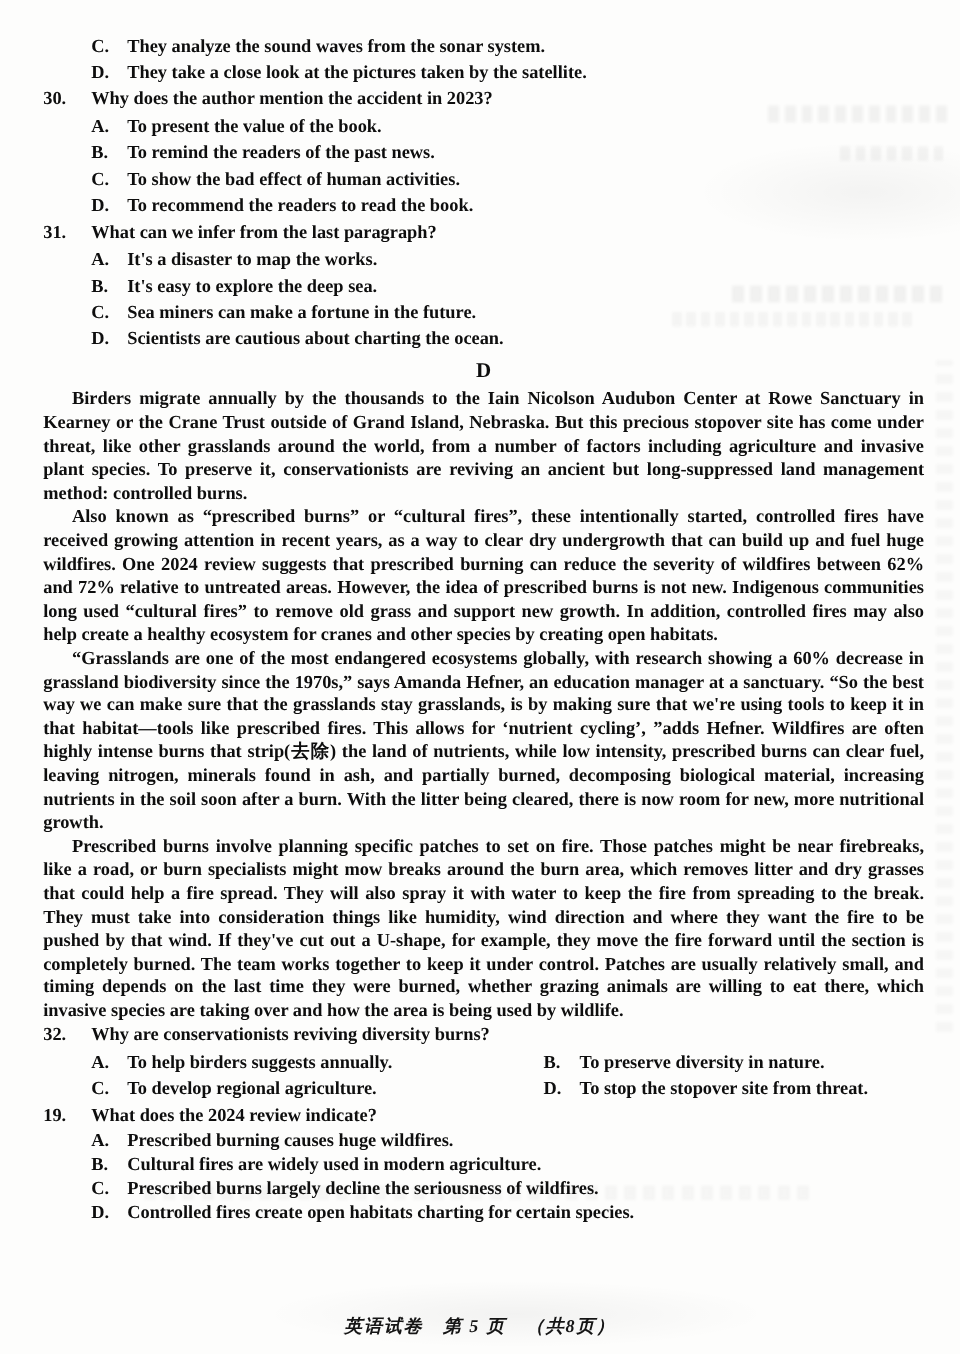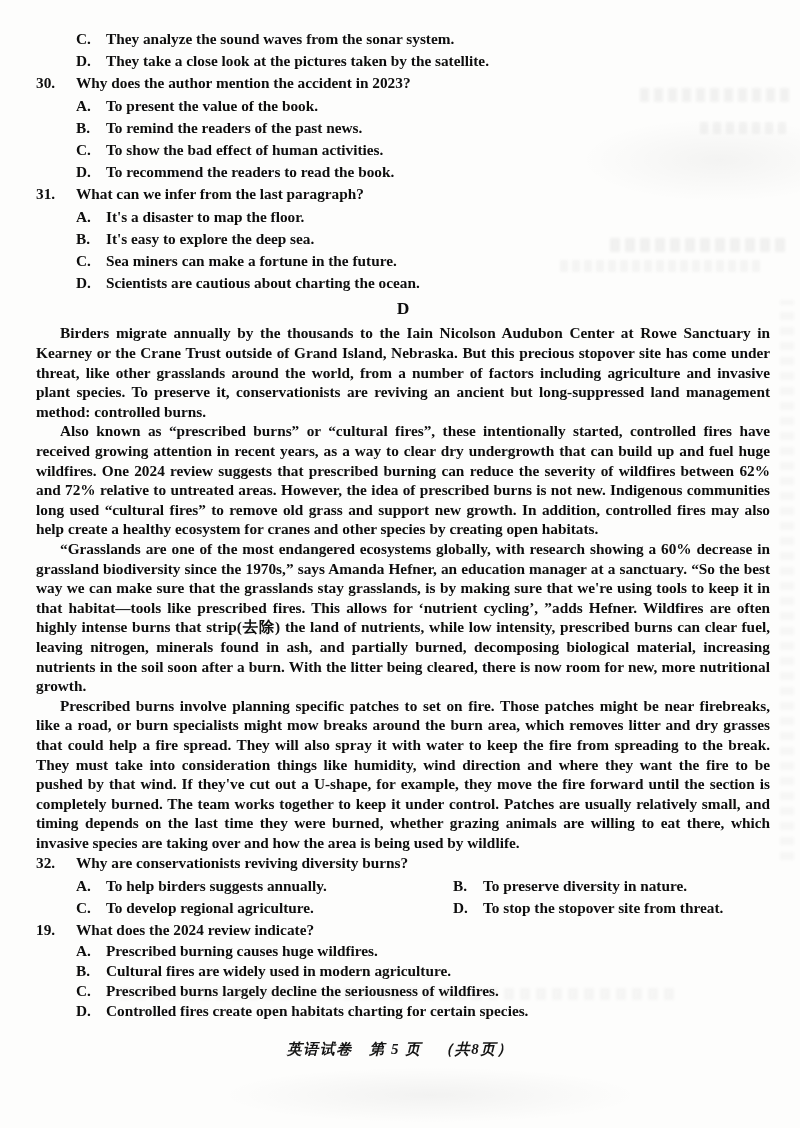--- a/index.html
+++ b/index.html
@@ -23,21 +23,21 @@
   .opt-label{flex:none;width:30px;}
   .opt-text{flex:1;}
   .opt-grid{display:grid;grid-template-columns:377px 1fr;padding-left:40px;line-height:22.2px;}
   .opt-cell{display:flex;}
   .section-title{text-align:center;font-size:17.5px;font-weight:700;line-height:26px;margin:1px 0 2px;}
   .para{
     text-align:justify;text-justify:inter-word;
     line-height:19.6px;text-indent:24px;margin:0;
   }
   .footer{
-    position:absolute;left:0;top:1040px;width:100%;
+    position:absolute;left:0;top:1096px;width:100%;
     text-align:center;font-size:15px;letter-spacing:1.5px;
     font-style:italic;color:#151515;font-weight:600;
   }
   
   .smudge{position:absolute;pointer-events:none;filter:blur(1.5px);opacity:.6;}
   .s1{left:640px;top:88px;width:150px;height:14px;
       background:repeating-linear-gradient(90deg,rgba(60,60,60,.10) 0 9px,transparent 9px 14px);}
   .s2{left:700px;top:122px;width:90px;height:12px;
       background:repeating-linear-gradient(90deg,rgba(60,60,60,.09) 0 8px,transparent 8px 13px);}
   .s3{left:610px;top:238px;width:175px;height:14px;
@@ -83,21 +83,21 @@
     <span class="opt-label">D.</span>
     <span class="opt-text">To recommend the readers to read the book.</span>
   </div>
 
   <div class="q-line">
     <span class="q-num">31.</span>
     <span class="stem">What can we infer from the last paragraph?</span>
   </div>
   <div class="opt-row">
     <span class="opt-label">A.</span>
-    <span class="opt-text">It's a disaster to map the floor.</span>
+    <span class="opt-text">It's a disaster to map the works.</span>
   </div>
   <div class="opt-row">
     <span class="opt-label">B.</span>
     <span class="opt-text">It's easy to explore the deep sea.</span>
   </div>
   <div class="opt-row">
     <span class="opt-label">C.</span>
     <span class="opt-text">Sea miners can make a fortune in the future.</span>
   </div>
   <div class="opt-row">

